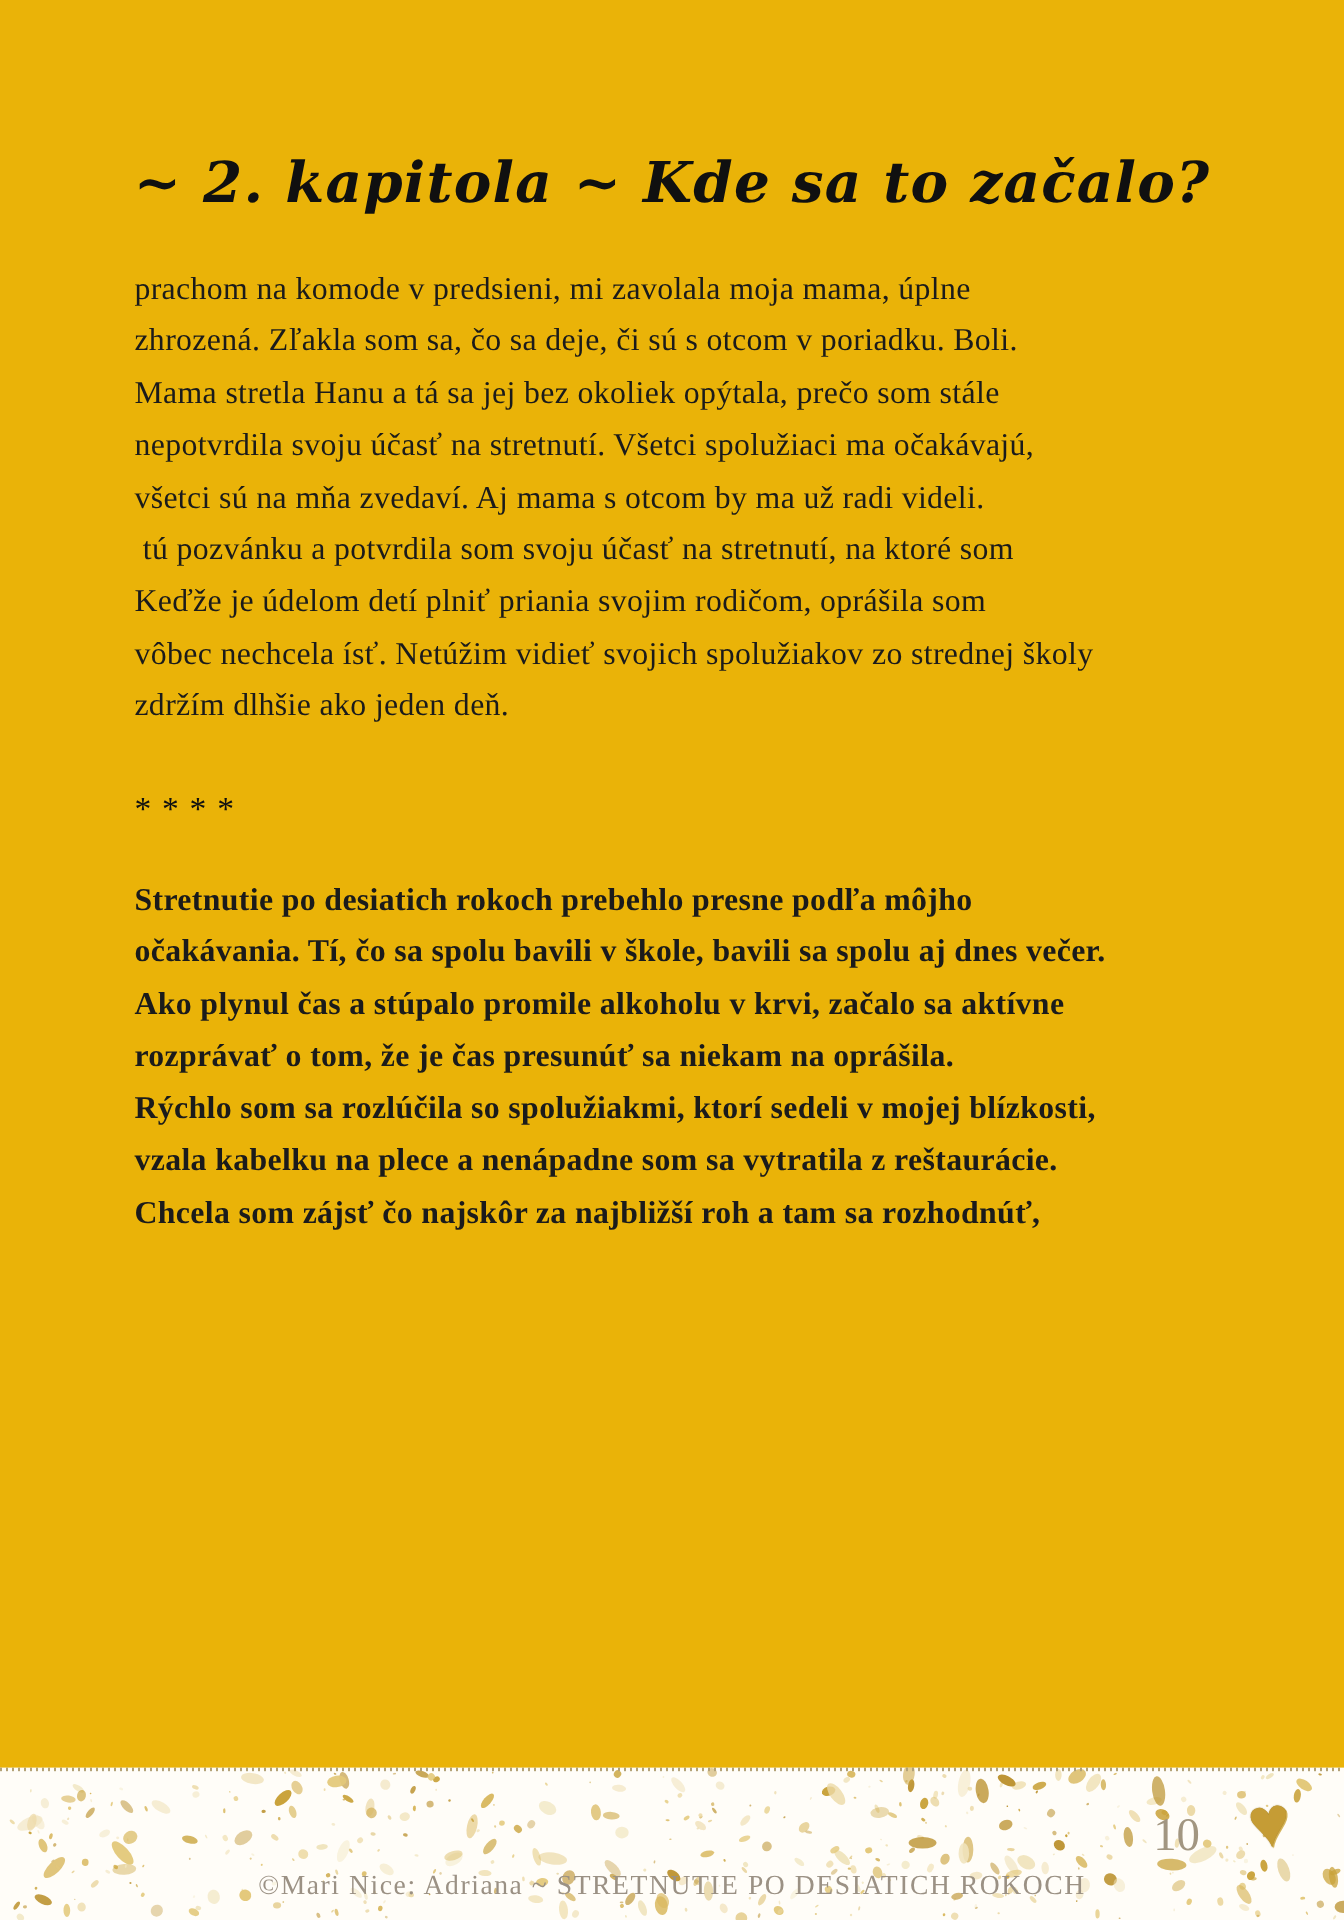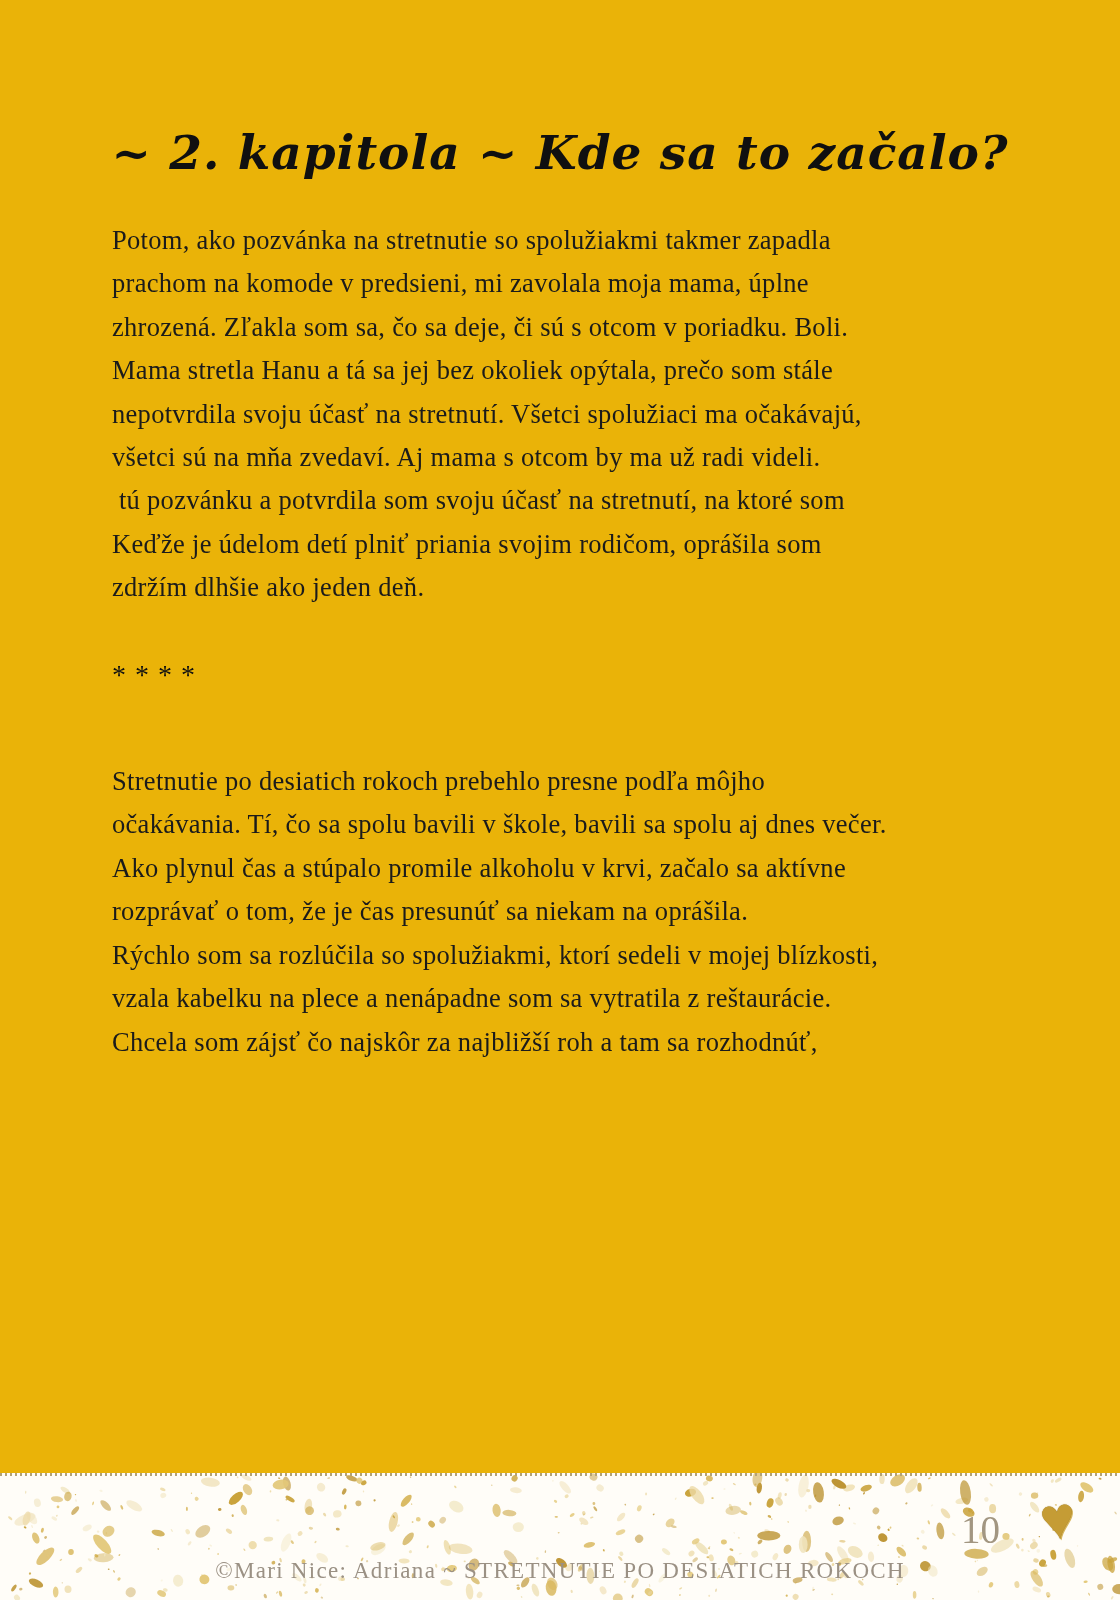--- a/index.html
+++ b/index.html
@@ -30,21 +30,21 @@
     letter-spacing:0.3px;
     color:#1b1b1b;
   }
   .tline{white-space:pre;}
   .separator{
     margin-top:43px;
     font-size:28px;
     letter-spacing:9px;
     color:#111;
   }
-  .para2{margin-top:64px;}
+  .para2{margin-top:32px;font-weight:bold;}
   .footer{
     position:absolute;
     left:0;bottom:0;
     width:1120px;height:127px;
     background:#fffdf8;
   }
   .footer-dotline{
     position:absolute;top:0;left:0;
     width:100%;height:3px;
     background:repeating-linear-gradient(90deg,#b3a277 0 2px,rgba(0,0,0,0) 2px 5px);
@@ -81,28 +81,28 @@
 </style>
 </head>
 <body>
 
 <div class="page">
 
   <h1 class="chapter-title">~ 2. kapitola ~  Kde sa to začalo?</h1>
 
   <div class="body-text">
     <div class="para1">
-        <div class="tline">Potom, ako pozvánka na stretnutie so spolužiakmi takmer zapadla</div>
         <div class="tline">prachom na komode v predsieni, mi zavolala moja mama, úplne</div>
         <div class="tline">zhrozená. Zľakla som sa, čo sa deje, či sú s otcom v poriadku. Boli.</div>
         <div class="tline">Mama stretla Hanu a tá sa jej bez okoliek opýtala, prečo som stále</div>
         <div class="tline">nepotvrdila svoju účasť na stretnutí. Všetci spolužiaci ma očakávajú,</div>
         <div class="tline">všetci sú na mňa zvedaví. Aj mama s otcom by ma už radi videli.</div>
         <div class="tline"> tú pozvánku a potvrdila som svoju účasť na stretnutí, na ktoré som</div>
         <div class="tline">Keďže je údelom detí plniť priania svojim rodičom, oprášila som</div>
+        <div class="tline">vôbec nechcela ísť. Netúžim vidieť svojich spolužiakov zo strednej školy</div>
         <div class="tline">zdržím dlhšie ako jeden deň.</div>
       </div>
     <div class="separator">****</div>
     <div class="para2">
         <div class="tline">Stretnutie po desiatich rokoch prebehlo presne podľa môjho</div>
         <div class="tline">očakávania. Tí, čo sa spolu bavili v škole, bavili sa spolu aj dnes večer.</div>
         <div class="tline">Ako plynul čas a stúpalo promile alkoholu v krvi, začalo sa aktívne</div>
         <div class="tline">rozprávať o tom, že je čas presunúť sa niekam na oprášila.</div>
         <div class="tline">Rýchlo som sa rozlúčila so spolužiakmi, ktorí sedeli v mojej blízkosti,</div>
         <div class="tline">vzala kabelku na plece a nenápadne som sa vytratila z reštaurácie.</div>

